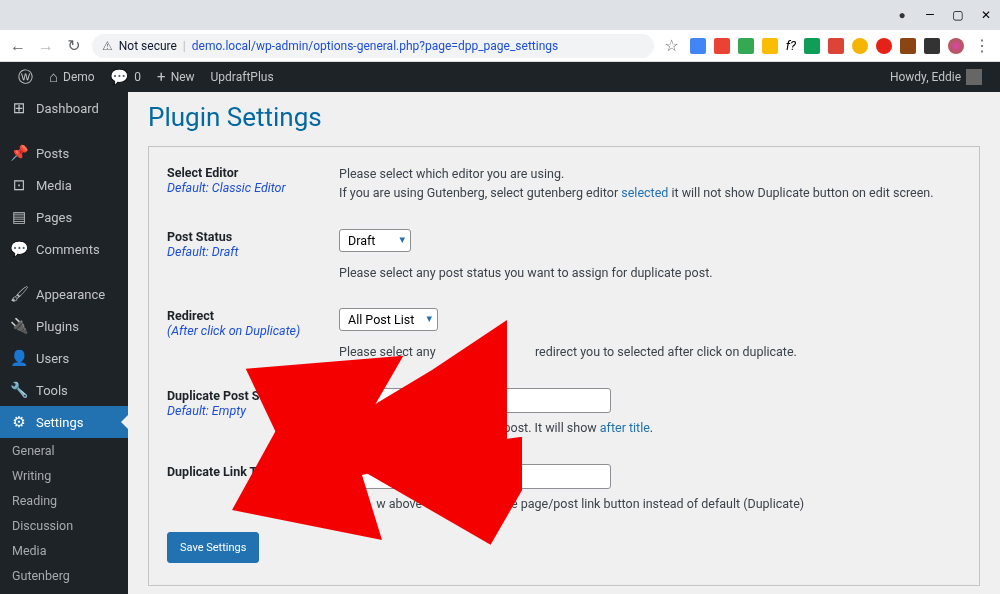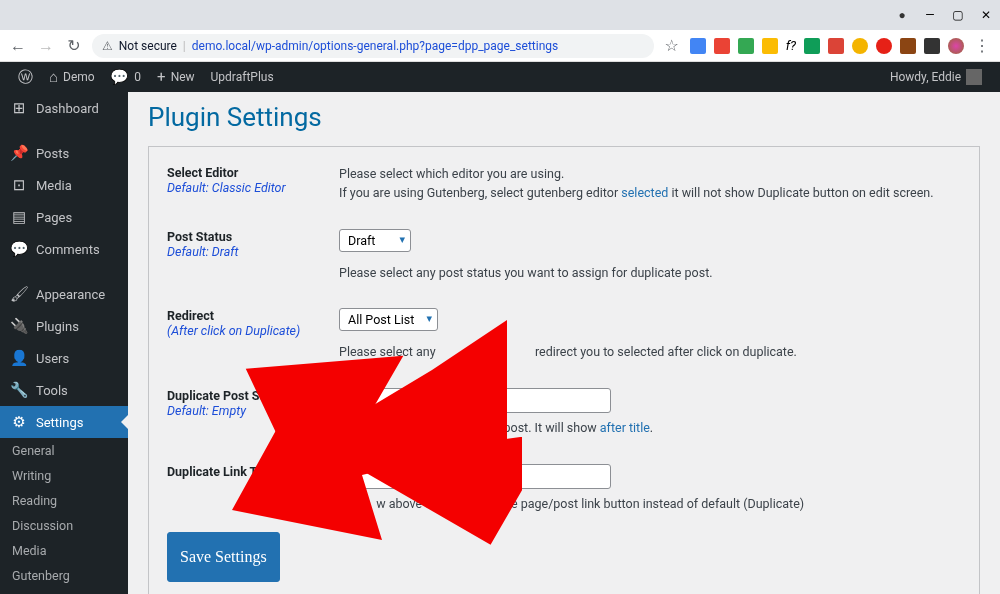--- a/index.html
+++ b/index.html
@@ -45,21 +45,21 @@
     .form-label-col { width: 172px; flex-shrink: 0; font-size: 12.5px; }
     .form-label { font-weight: 700; color: #1d2327; }
     .form-default { font-style: italic; color: #1d4ed8; }
     .form-field-col { flex: 1; font-size: 12.5px; color: #3c434a; }
     .form-select { padding: 3px 22px 3px 8px; border: 1px solid #8c8f94; border-radius: 3px; font-size: 12.5px; background: #fff; margin-bottom: 6px; appearance: none; position: relative; }
     .select-wrap { position: relative; display: inline-block; margin-bottom: 6px; }
     .select-wrap::after { content: '▾'; position: absolute; right: 6px; top: 4px; font-size: 11px; pointer-events: none; color: #2271b1; }
     .form-input { width: 272px; padding: 4px 8px; border: 1px solid #8c8f94; border-radius: 3px; font-size: 12.5px; margin-bottom: 6px; }
     .help-text { color: #3c434a; line-height: 1.5; }
     .help-text .hl { color: #2271b1; }
-    .save-btn { background: #2271b1; color: #fff; border: 1px solid #2271b1; padding: 15px 12px; font-size: 16px; border-radius: 3px; cursor: pointer; font-family: Liberation Serif, serif; }
+    .save-btn { background: #2271b1; color: #fff; border: 1px solid #2271b1; padding: 8px 12px; font-size: 11px; border-radius: 3px; cursor: pointer; }
 
     
     .red-arrow { position: absolute; left: 222px; top: 310px; z-index: 100; pointer-events: none; }
   </style>
 </head>
 <body>
 
 <div class="browser-titlebar">
   <span class="titlebar-icon" style="color:#333">●</span>
   <span class="titlebar-icon">—</span>

